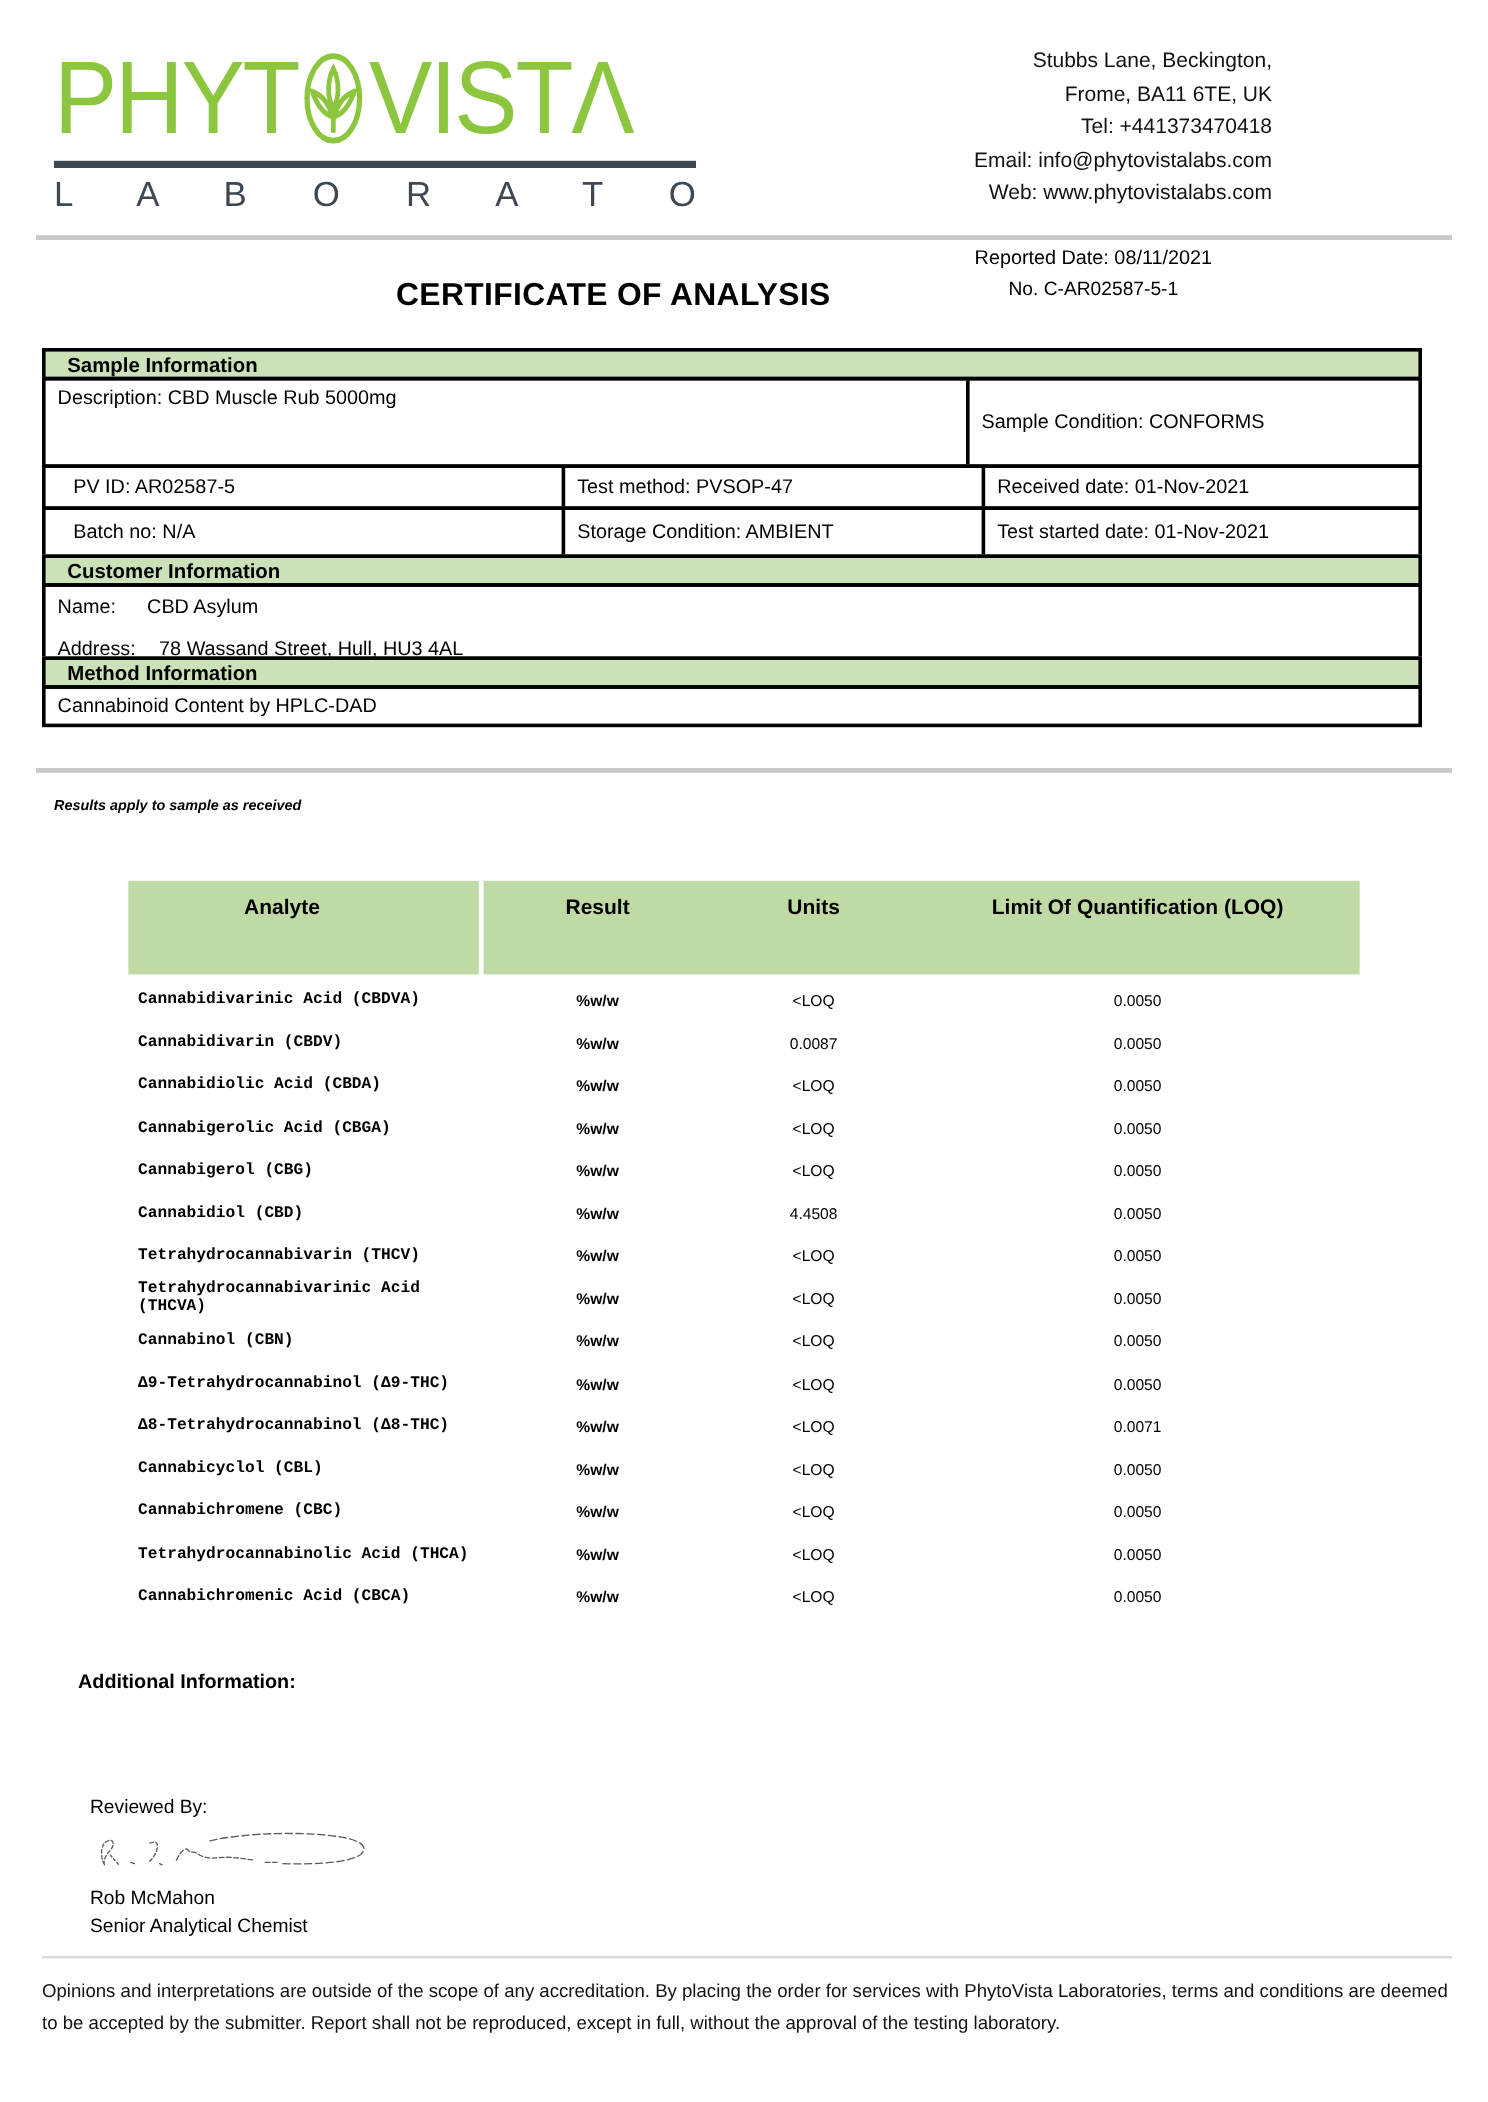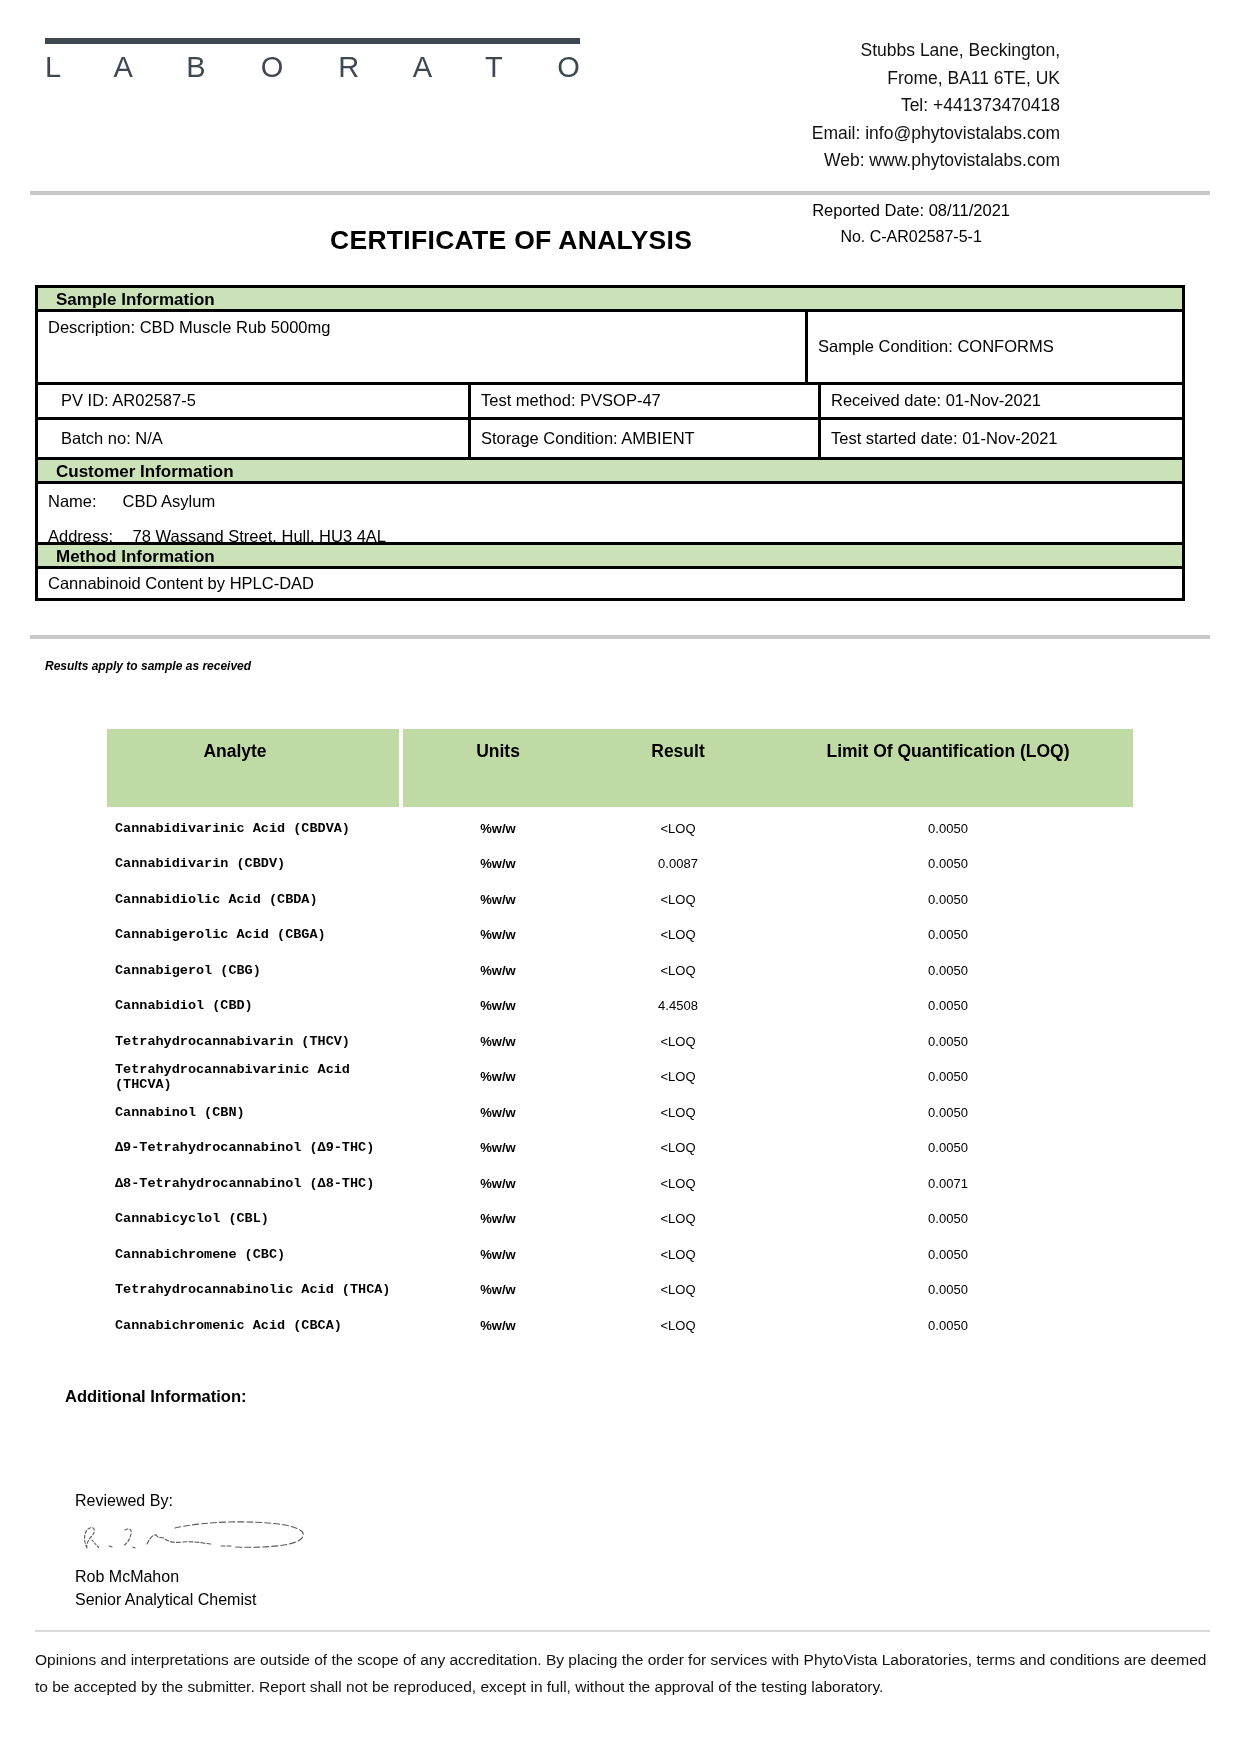--- a/index.html
+++ b/index.html
@@ -91,20 +91,34 @@
     font-size:15.5px; line-height:27px; color:#111;
   }
 </style>
 </head>
 <body>
 
 <div class="page">
 
   <div class="header">
     <div class="logo-block">
+      <div class="logo-line">
+        <span class="logo-txt">
+          <span>PHYT</span>
+          <svg class="logo-emblem" viewBox="0 0 60 84">
+            <ellipse cx="30" cy="42" rx="25" ry="37" fill="none" stroke="#8cc63f" stroke-width="5"></ellipse>
+            <path d="M30,16 C36,27 36,41 30,51 C24,41 24,27 30,16 Z" fill="none" stroke="#8cc63f" stroke-width="4.5"></path>
+            <path d="M10,36 C15,49 22,56 29,58 C26,47 19,39 10,36 Z" fill="none" stroke="#8cc63f" stroke-width="4.5"></path>
+            <path d="M50,36 C45,49 38,56 31,58 C34,47 41,39 50,36 Z" fill="none" stroke="#8cc63f" stroke-width="4.5"></path>
+            <path d="M30,58 L30,72" fill="none" stroke="#8cc63f" stroke-width="4.5"></path>
+          </svg>
+          <span>VIST</span>
+          <span>Λ</span>
+        </span>
+      </div>
       <div class="logo-rule"></div>
       <div class="logo-sub">L A B O R A T O R I E S</div>
     </div>
     <div class="contact">
       <div>Stubbs Lane, Beckington,</div>
       <div>Frome, BA11 6TE, UK</div>
       <div>Tel: +441373470418</div>
       <div>Email: info@phytovistalabs.com</div>
       <div>Web: www.phytovistalabs.com</div>
     </div>
@@ -153,22 +167,22 @@
     <div class="box method-box">Cannabinoid Content by HPLC-DAD</div>
   </div>
 
   <div class="hr-gray2"></div>
 
   <div class="results-note">Results apply to sample as received</div>
 
   <div class="results-table">
     <div class="rheader">
       <div class="hcell h-analyte">Analyte</div>
+      <div class="hcell">Result</div>
       <div class="hcell">Units</div>
-      <div class="hcell">Result</div>
       <div class="hcell">Limit Of Quantification (LOQ)</div>
     </div>
     <div class="rbody">
         <div class="rrow">
           <div class="rcell c-analyte">Cannabidivarinic Acid (CBDVA)</div>
           <div class="rcell c-units">%w/w</div>
           <div class="rcell c-result">&lt;LOQ</div>
           <div class="rcell c-loq">0.0050</div>
         </div>
         <div class="rrow">

